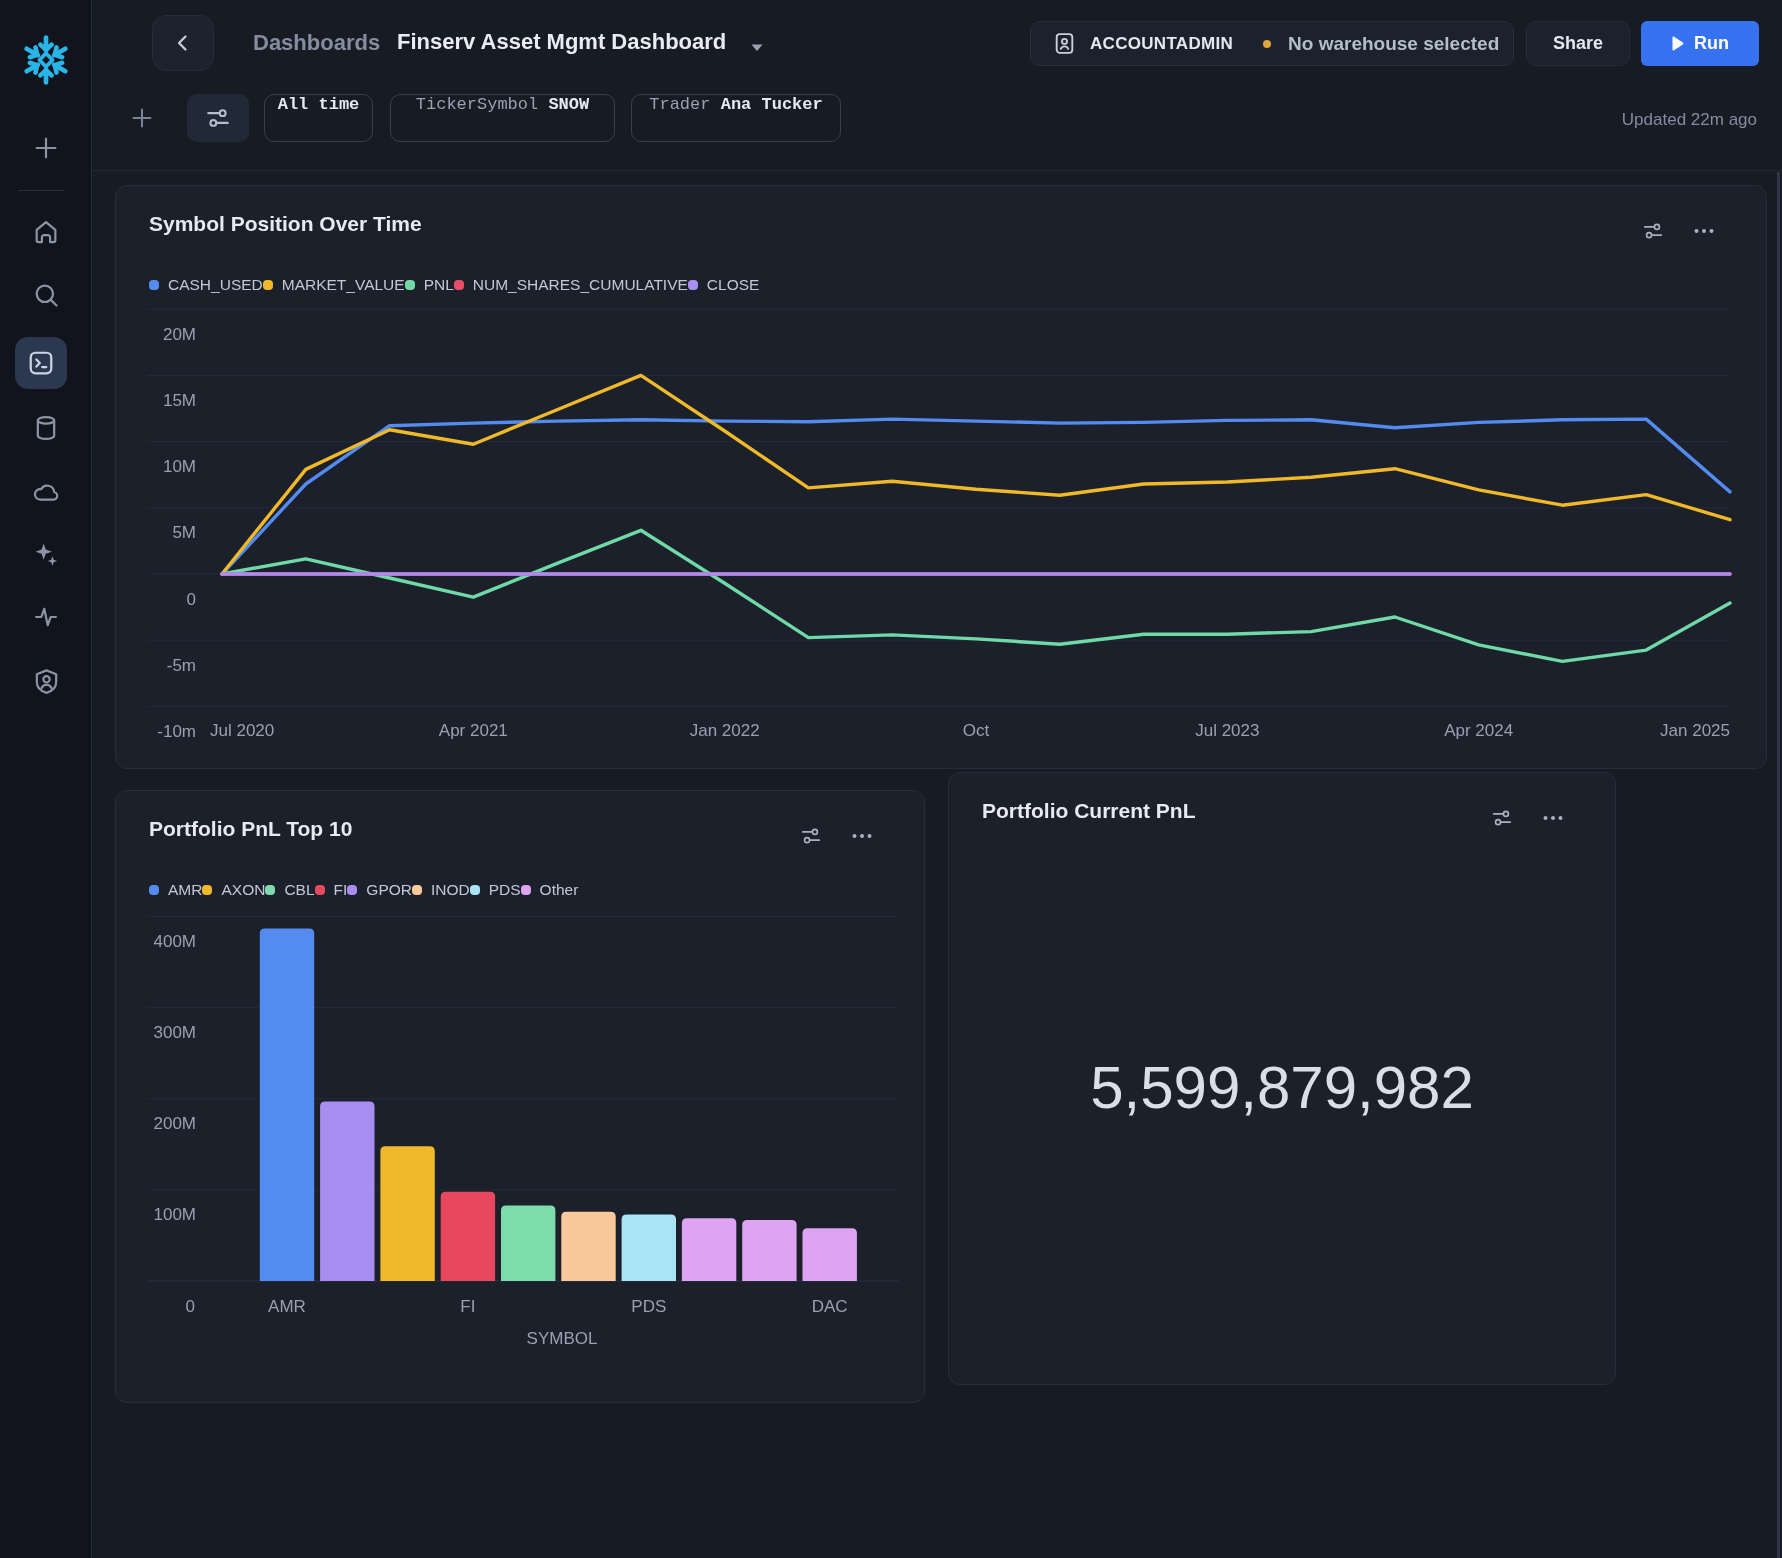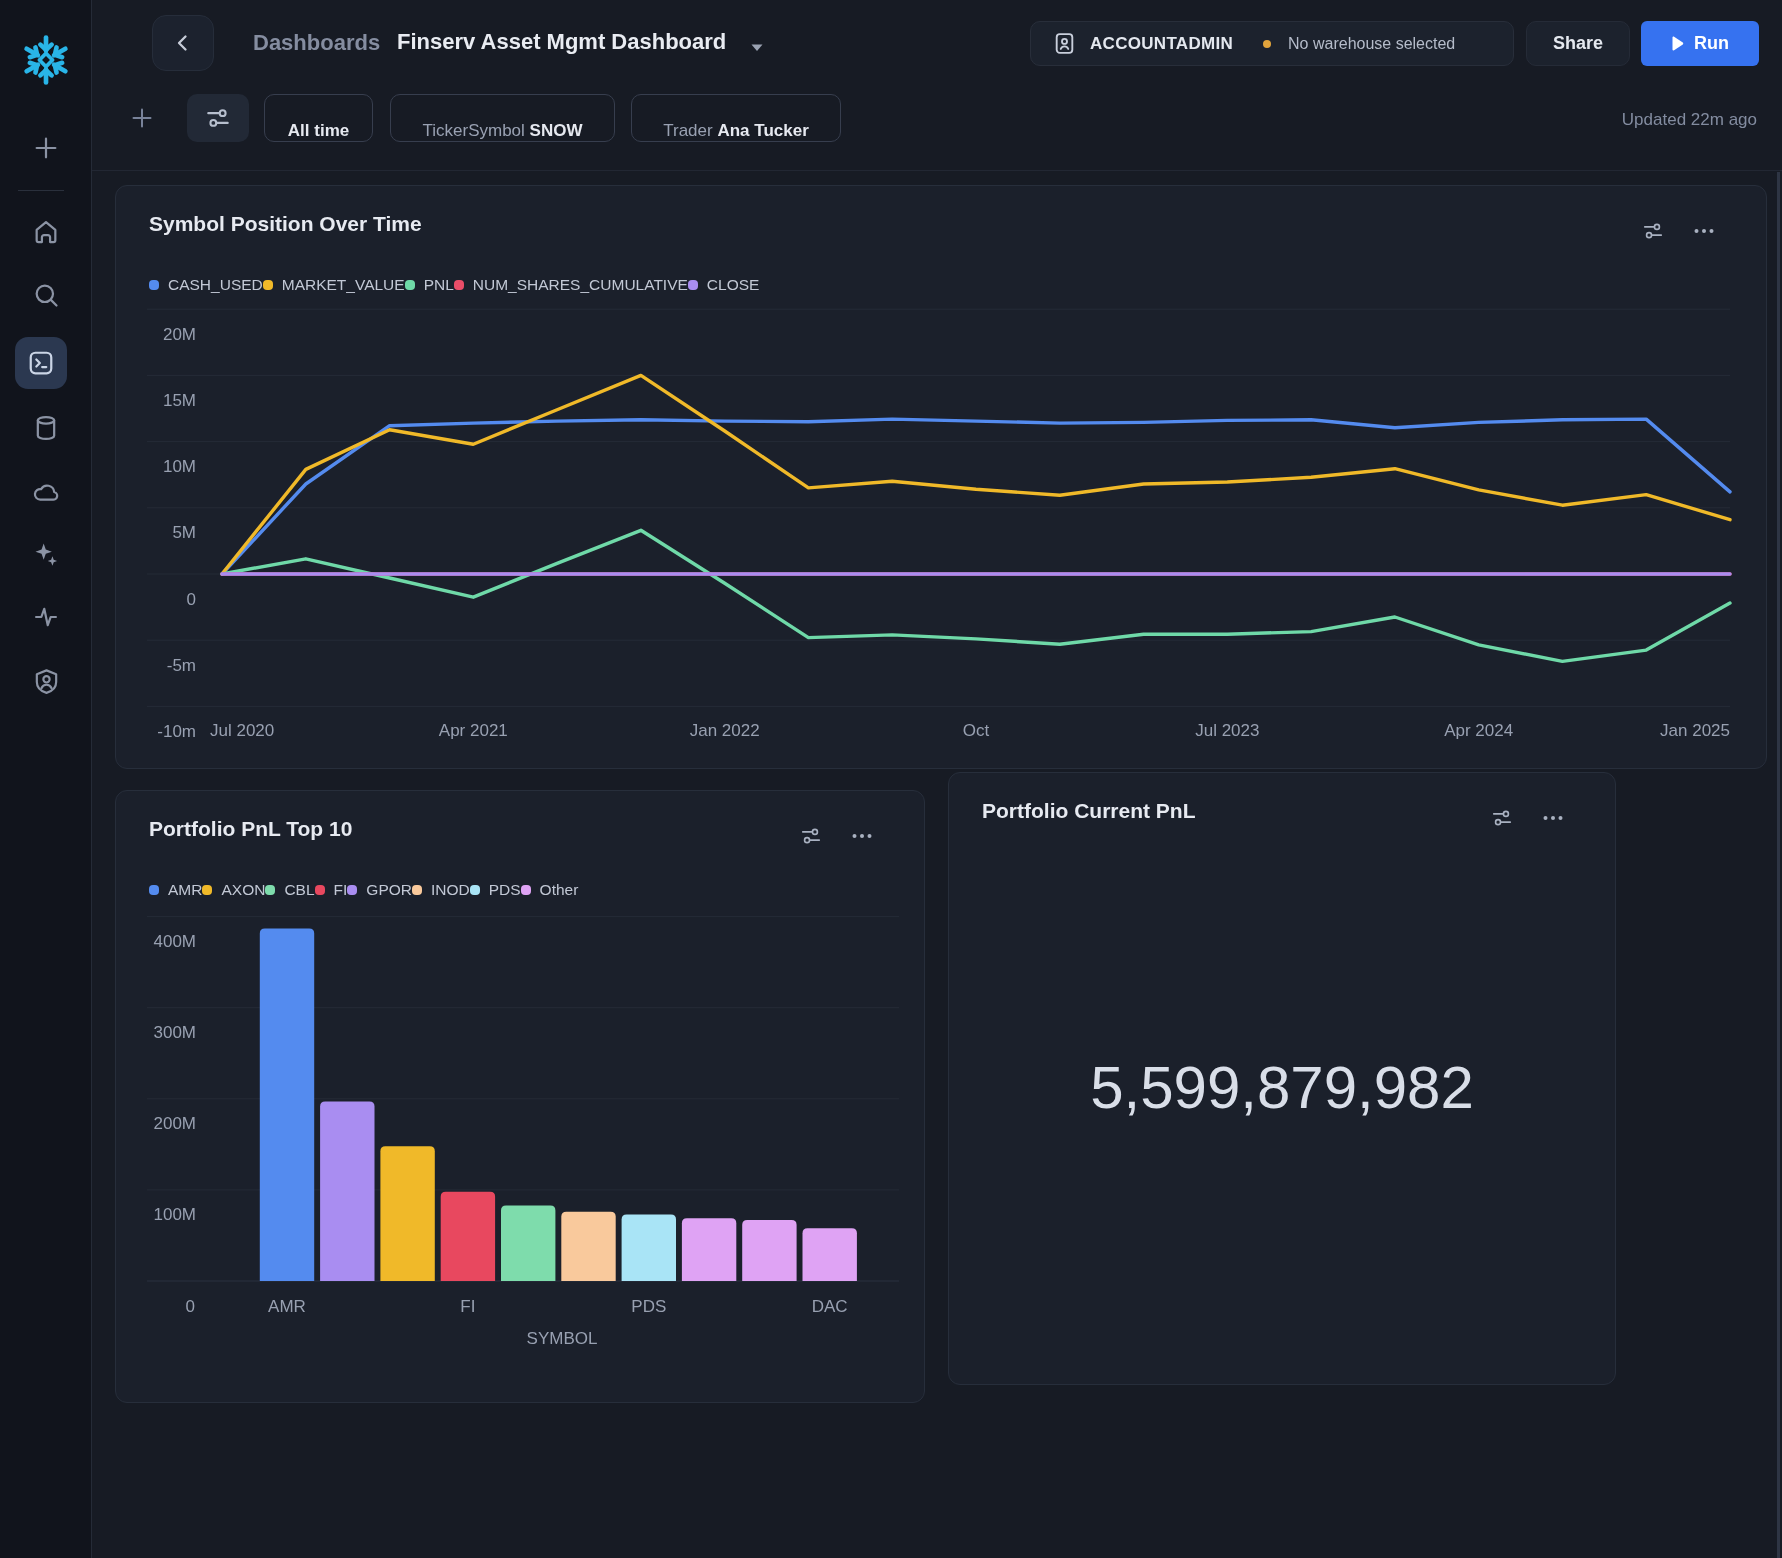--- a/index.html
+++ b/index.html
@@ -29,36 +29,36 @@
     background:#1C222E; border:1px solid #262D3A; border-radius:14px;
     display:flex; align-items:center; justify-content:center; }
   .breadcrumb { position:absolute; left:161px; top:30px; font-size:22px; font-weight:600; color:#858DA0; }
   .page-title { position:absolute; left:305px; top:29px; font-size:22px; font-weight:700; color:#E9ECF2; }
   .title-caret { position:absolute; left:658px; top:38px; }
   .ctx-pill { position:absolute; left:938px; top:21px; width:484px; height:45px;
     background:#1C222D; border:1px solid #282E3A; border-radius:10px;
     display:flex; align-items:center; }
   .ctx-pill .role { font-size:17px; font-weight:700; color:#E4E8EF; letter-spacing:.3px; margin-left:13px; }
   .wh-dot { width:8px; height:8px; border-radius:50%; background:#E2A43C; margin-left:30px; }
-  .wh-text { font-size:16px; font-weight:400; color:#B5BCCA; margin-left:17px; }
+  .wh-text { font-size:19px; font-weight:700; color:#B5BCCA; margin-left:17px; }
   .share-btn { position:absolute; left:1434px; top:21px; width:104px; height:45px;
     background:#1C222D; border:1px solid #252B37; border-radius:10px;
     display:flex; align-items:center; justify-content:center;
     font-size:18px; font-weight:700; color:#E4E8EF; }
   .run-btn { position:absolute; left:1549px; top:21px; width:118px; height:45px;
     background:#3672F0; border-radius:6px;
     display:flex; align-items:center; justify-content:center; gap:10px;
     font-size:18px; font-weight:700; color:#FFFFFF;text-align:center; }
   .plus-toolbar { position:absolute; left:38px; top:106px; }
   .sliders-btn { position:absolute; left:95px; top:94px; width:62px; height:48px;
     background:#222936; border-radius:10px;
     display:flex; align-items:center; justify-content:center; }
   .chip { position:absolute; top:94px; height:48px; border:1px solid #373E4E; border-radius:10px;
-    display:flex; align-items:flex-end; justify-content:center;
-    font-size:17px; color:#99A1B2; white-space:pre; }
+    display:flex; align-items:flex-start; justify-content:center;
+    font-size:17px; color:#99A1B2; white-space:pre;font-family:Liberation Mono, monospace; }
   .chip b { color:#E6E9F0; font-weight:700; }
   .chip.c1 { left:172px; width:109px; }
   .chip.c2 { left:298px; width:225px; }
   .chip.c3 { left:539px; width:210px; }
   .updated { position:absolute; right:25px; top:110px; font-size:17px; color:#838CA0; }
   
   .card { position:absolute; background:#1B202B; border:1px solid #272E3B; border-radius:12px; }
   .card1 { left:115px; top:185px; width:1652px; height:584px; }
   .card2 { left:115px; top:790px; width:810px; height:613px; }
   .card3 { left:948px; top:772px; width:668px; height:613px; }

